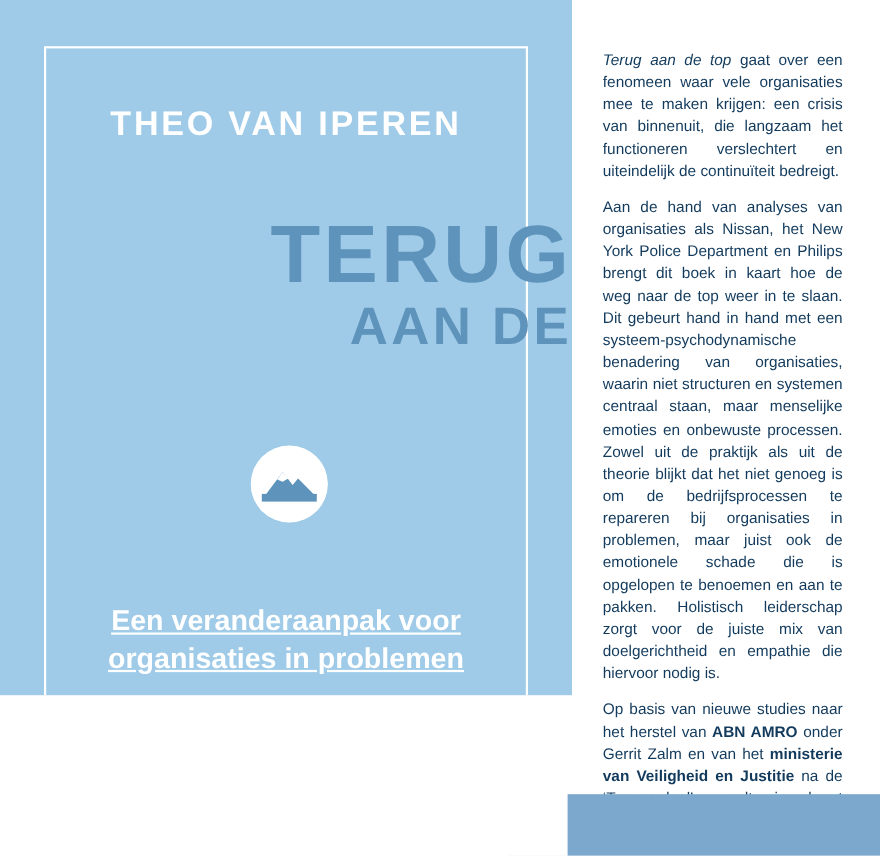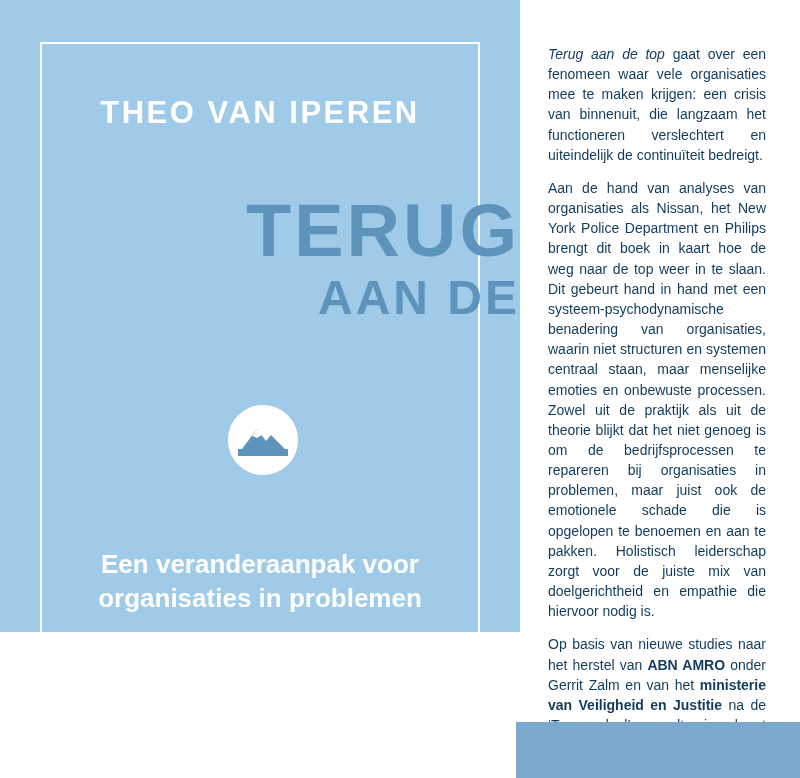--- a/index.html
+++ b/index.html
@@ -88,20 +88,21 @@
   .subtitle {
     position: absolute;
     left: 60px;
     top: 548px;
     width: 400px;
     text-align: center;
     color: #ffffff;
     font-size: 26px;
     font-weight: bold;
     line-height: 1.3;
+    text-decoration: underline;
   }
   .publisher {
     position: absolute;
     left: 0;
     top: 732px;
     width: 520px;
     text-align: center;
     color: #b91c1c;
     font-size: 13px;
     font-weight: bold;

